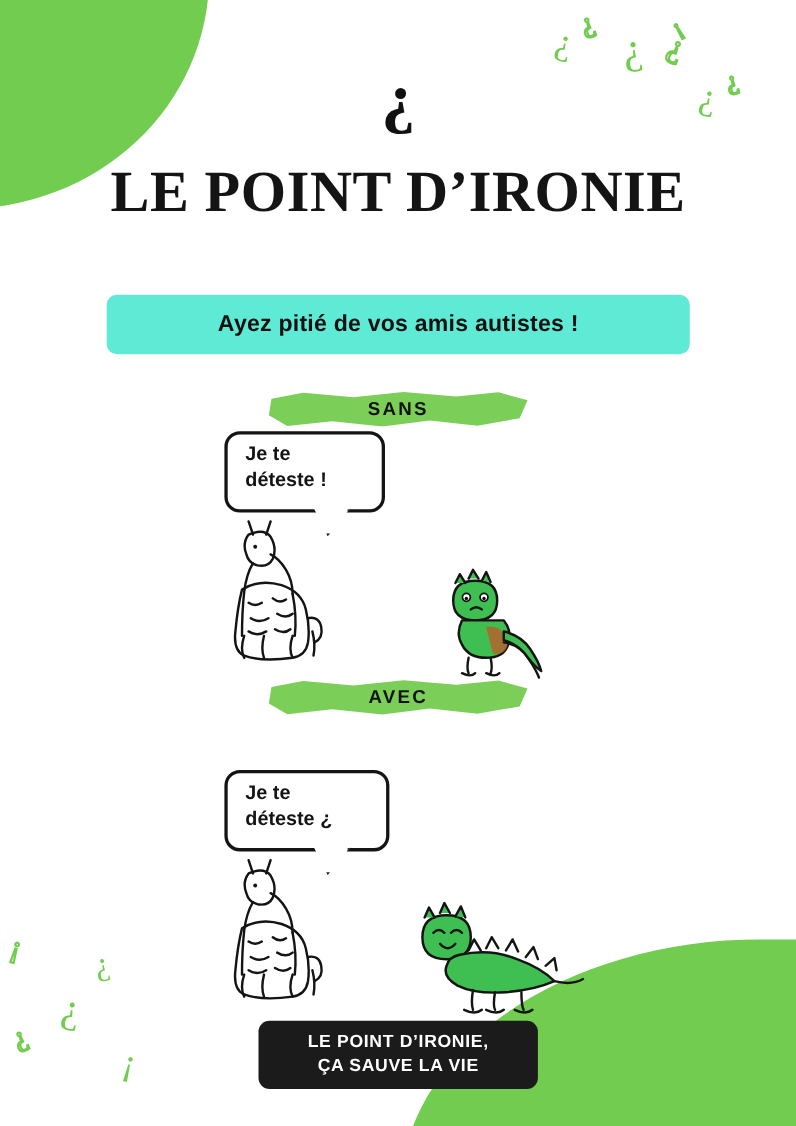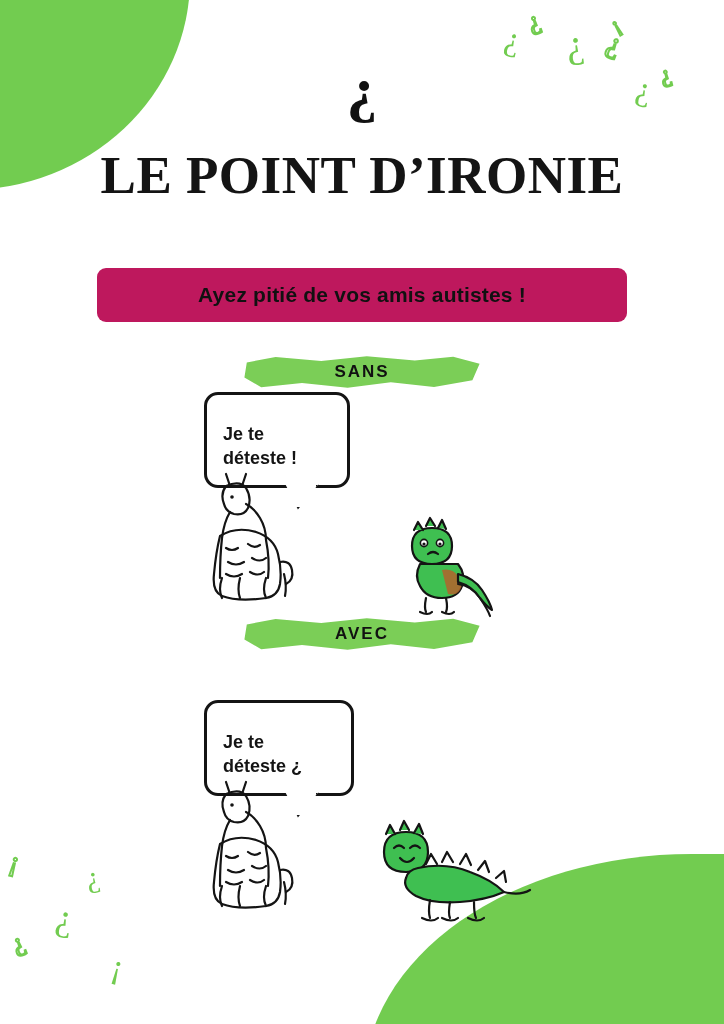--- a/index.html
+++ b/index.html
@@ -79,21 +79,21 @@
     margin-top: 12px;
   }
   .title .line { display: block; }
 
   .subtitle-band {
     position: absolute;
     top: 268px;
     left: 97px;
     width: 530px;
     height: 54px;
-    background: #be185d;
+    background: #5eead4;
     border-radius: 9px;
     display: flex;
     align-items: center;
     justify-content: center;
   }
   .subtitle-band span {
     font-size: 21px;
     font-weight: 700;
     color: #111;
     letter-spacing: .2px;
@@ -123,21 +123,21 @@
   }
   #label-sans { top: 355px; left: 242px; align-items: center; }
   #label-avec { top: 617px; left: 242px; }
 
   
   .bubble {
     position: absolute;
     border: 3px solid #141414;
     border-radius: 14px;
     background: #fff;
-    padding: 28px 16px 14px 16px;
+    padding: 6px 16px 14px 16px;
     line-height: 1.32;
     font-size: 18px;
     font-weight: 700;
     color: #141414;
     text-align: left;
   }
   .bubble .tail {
     position: absolute;
     left: 78px;
     bottom: -25px;
@@ -296,14 +296,18 @@
       <path d="M24 30 q5 -5 10 0 M40 30 q5 -5 10 0"></path>
       <path d="M30 40 q7 8 14 0"></path>
       <path d="M48 50 q28 -6 52 4 q22 8 34 20 q-18 8 -44 10 q-28 2 -44 -6 q-14 -8 -10 -18 q2 -8 12 -10 Z" fill="#3FBF51"></path>
       <path d="M56 46 l5 -10 l6 10 M72 44 l5 -10 l6 10 M90 46 l6 -10 l5 11 M108 52 l7 -9 l4 11 M126 60 l8 -7 l2 11"></path>
       <path d="M60 82 q-2 12 0 18 M80 84 q-2 12 0 16 M104 84 q0 12 2 16"></path>
       <path d="M52 100 q10 5 16 0 M72 100 q10 5 16 0 M98 100 q10 5 16 0"></path>
       <path d="M134 74 q16 4 26 -2"></path>
     </svg>
   </div>
 
+  <div class="footer-band">
+    <span>LE POINT D’IRONIE,</span>
+    <span>ÇA SAUVE LA VIE</span>
+  </div>
 
 </div>
 
 </body></html>

